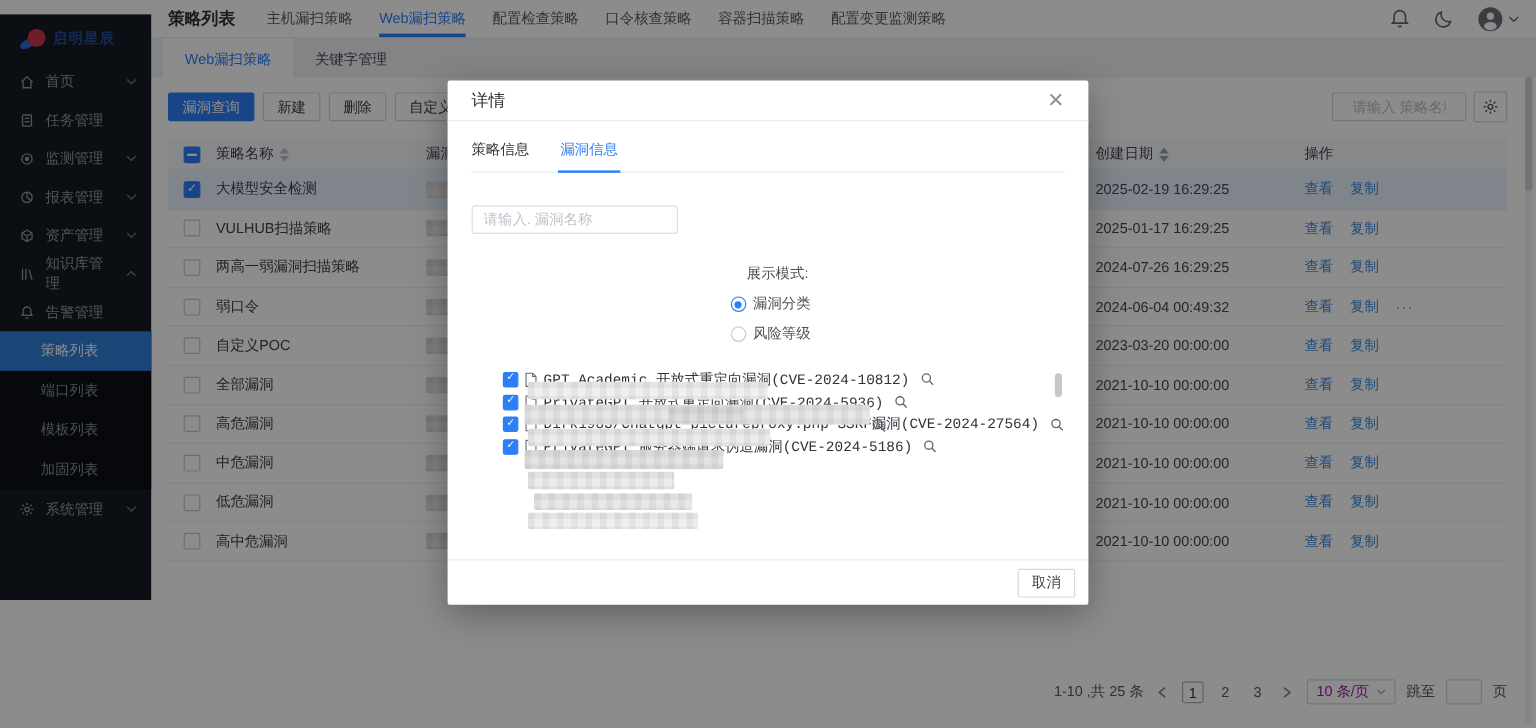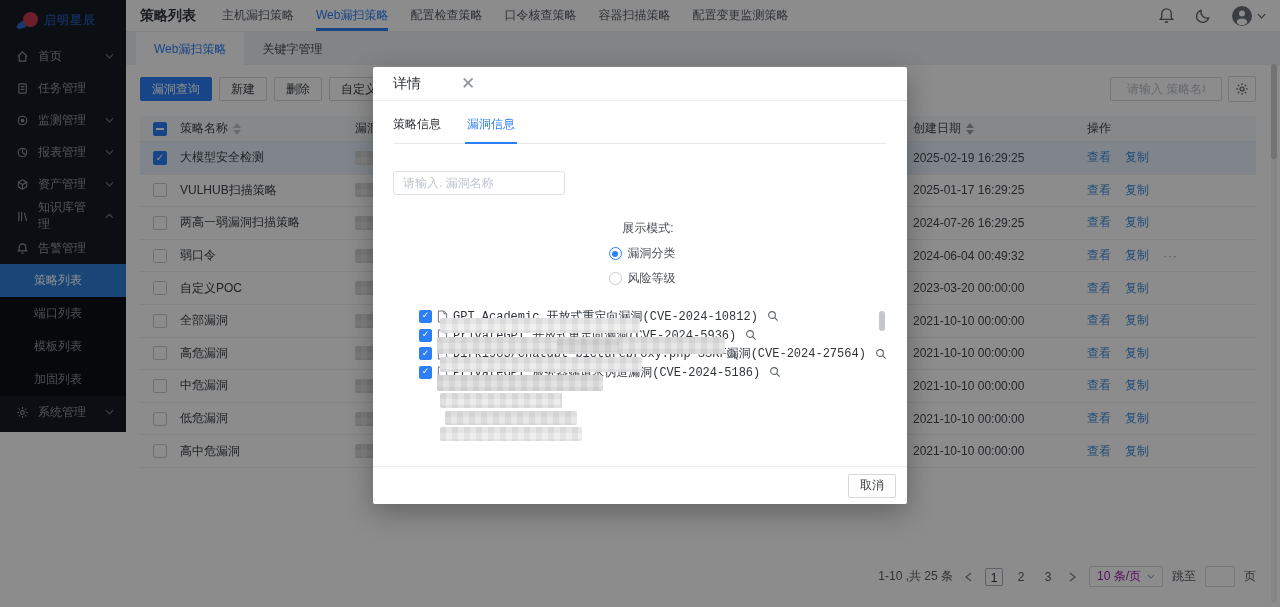--- a/index.html
+++ b/index.html
@@ -1,19 +1,19 @@
 <!DOCTYPE html>
 <html><head>
 <meta charset="utf-8">
 <style>
   html,body{margin:0;padding:0;background:#333;}
   .stage{position:relative;width:1280px;height:607px;overflow:hidden;background:#fff;
          font-family:"Liberation Sans","DejaVu Sans",sans-serif;-webkit-font-smoothing:antialiased;}
   
-  .sidebar{position:absolute;left:0;top:0;width:126px;height:432px;background:#151a22;z-index:1;}
+  .sidebar{position:absolute;left:0;top:12px;width:126px;height:488px;background:#151a22;z-index:1;}
   .logo{height:40px;display:flex;align-items:center;padding-left:16px;gap:6px;}
   .logo-mark{position:relative;width:22px;height:18px;flex:0 0 auto;}
   .logo-mark .red{position:absolute;right:0;top:1px;width:15px;height:15px;border-radius:50%;background:#c6374a;}
   .logo-mark .blue{position:absolute;left:0;bottom:1px;width:14px;height:7px;border-radius:50%;background:#2c66c9;transform:rotate(-28deg);}
   .logo-text{color:#23509e;font-weight:bold;font-size:12px;letter-spacing:1px;}
   .nav-item{height:32px;display:flex;align-items:center;padding:0 12px 0 16px;color:#939aa5;font-size:12px;gap:9px;cursor:pointer;}
   .nav-item .nico{width:13px;height:13px;flex:0 0 auto;color:#8f97a3;}
   .nav-item .chev{margin-left:auto;width:9px;height:6px;color:#6f7782;}
   .sub-panel{background:#0c1016;}
   .sub-item{height:33px;display:flex;align-items:center;padding-left:34px;color:#8a919c;font-size:12px;cursor:pointer;}
@@ -82,22 +82,22 @@
       gap:6px;padding:0 7px;cursor:pointer;background:#fff;color:#a21caf;}
   .pg-select .chev{width:8px;height:5px;color:#9aa0a8;}
   .jump-input{width:30px;height:21px;box-sizing:border-box;border:1px solid #d4d7dd;border-radius:2px;font-size:12px;
       text-align:center;font-family:inherit;}
   .page-scrollbar{position:absolute;right:3px;top:64px;bottom:4px;width:6px;background:#f1f2f4;border-radius:3px;z-index:2;}
   .page-scrollbar .thumb{width:6px;height:95px;background:#cfd2d6;border-radius:3px;cursor:pointer;}
   
   .mask{position:absolute;inset:0;background:rgba(0,0,0,0.45);z-index:40;}
   .modal{position:absolute;left:373px;top:67px;width:534px;height:437px;background:#fff;border-radius:2px;z-index:50;
       box-shadow:0 8px 28px rgba(0,0,0,.3);}
-  .m-header{height:33px;display:flex;align-items:center;padding:0 20px;
-      border-bottom:1px solid #ededf0;gap:40px;}
+  .m-header{height:33px;display:flex;align-items:center;justify-content:space-between;padding:0 20px;
+      border-bottom:1px solid #ededf0;}
   .m-title{font-size:14px;color:#2f3237;}
   .m-close{font-size:17px;color:#8d9299;cursor:pointer;line-height:1;}
   .m-tabs{margin:15px 20px 0;border-bottom:1px solid #e6e9ee;display:flex;gap:26px;}
   .m-tab{font-size:12px;color:#2f3237;padding-bottom:10px;cursor:pointer;position:relative;}
   .m-tab.active{color:#2d7ff7;}
   .m-tab.active::after{content:"";position:absolute;left:-2px;right:-2px;bottom:-1px;height:2px;background:#2d7ff7;}
   .m-search-row{margin:11px 20px 0;display:flex;align-items:center;}
   .m-input{width:172px;height:24px;box-sizing:border-box;border:1px solid #dcdfe6;border-radius:3px;font-size:12px;
       padding:0 9px;font-family:inherit;color:#3c4046;margin-top:16px;}
   .m-input::placeholder{color:#bfc4cc;}

